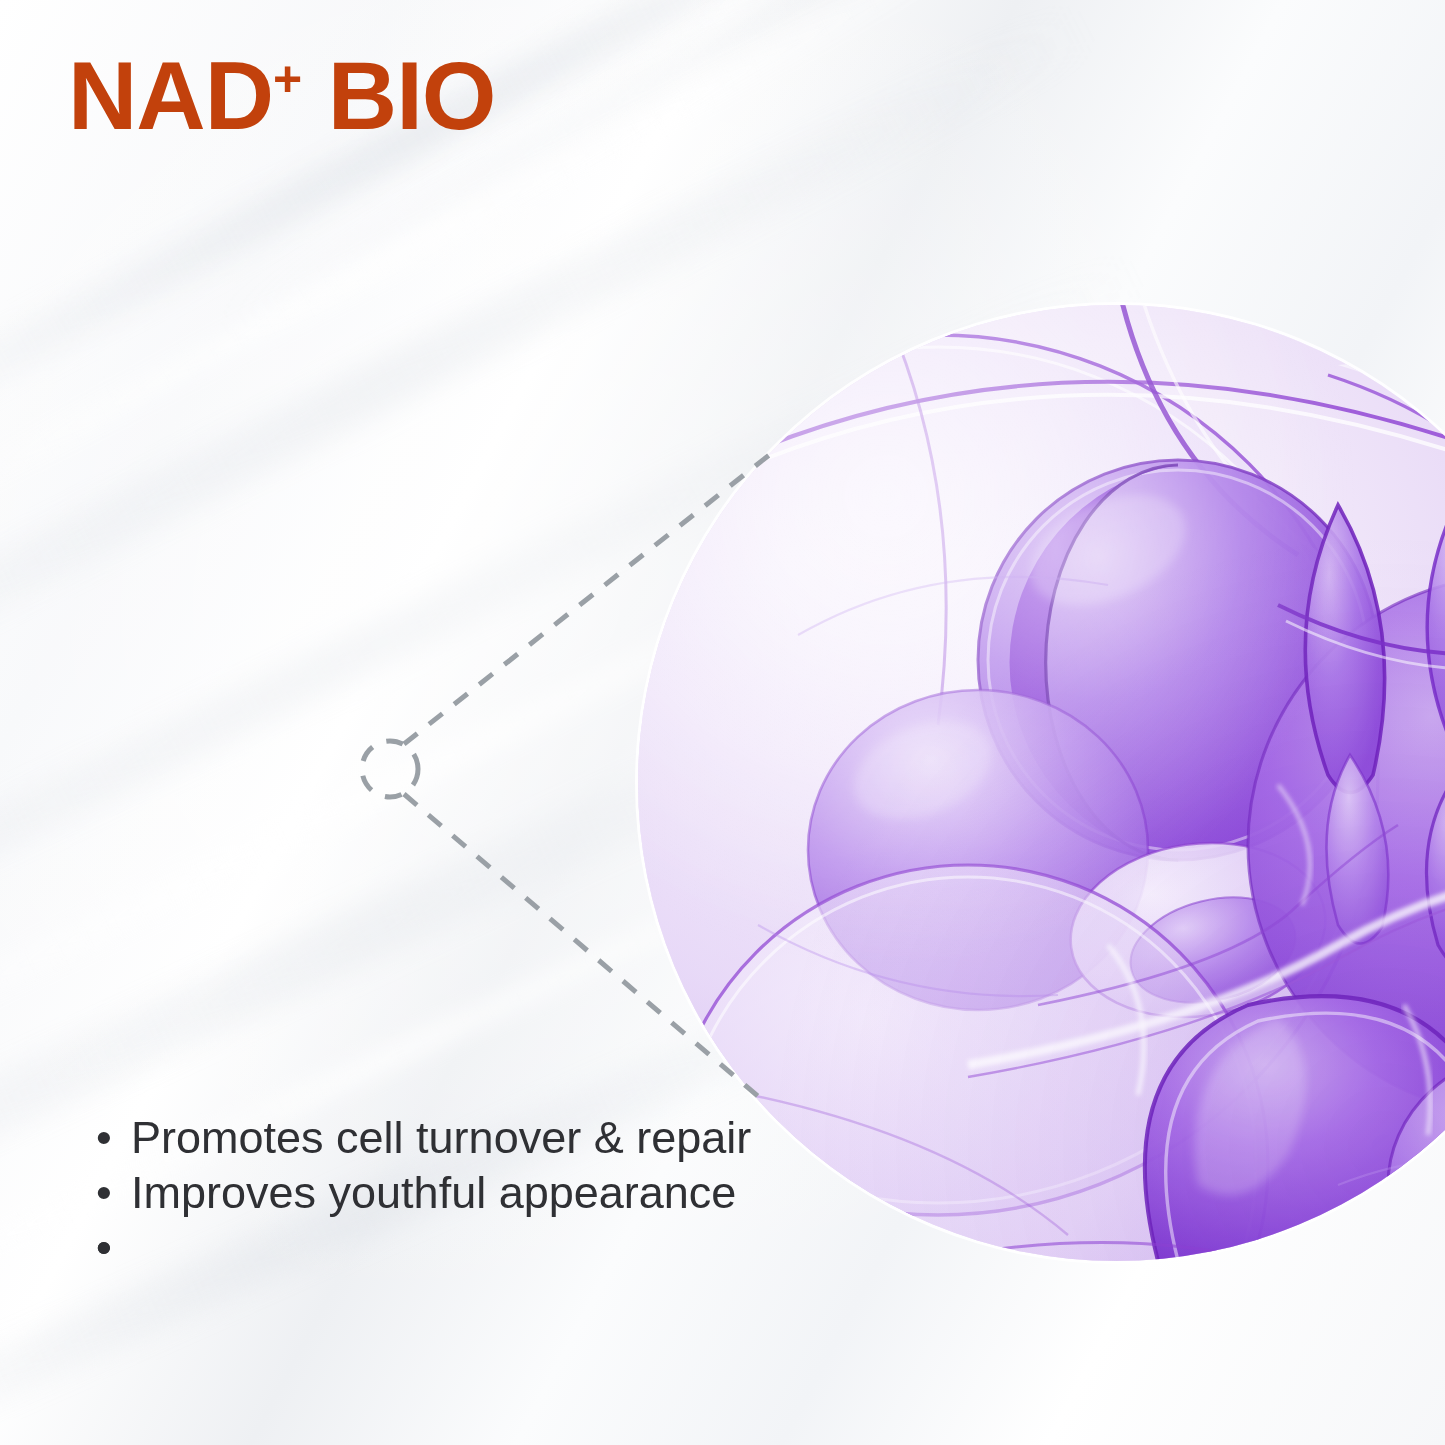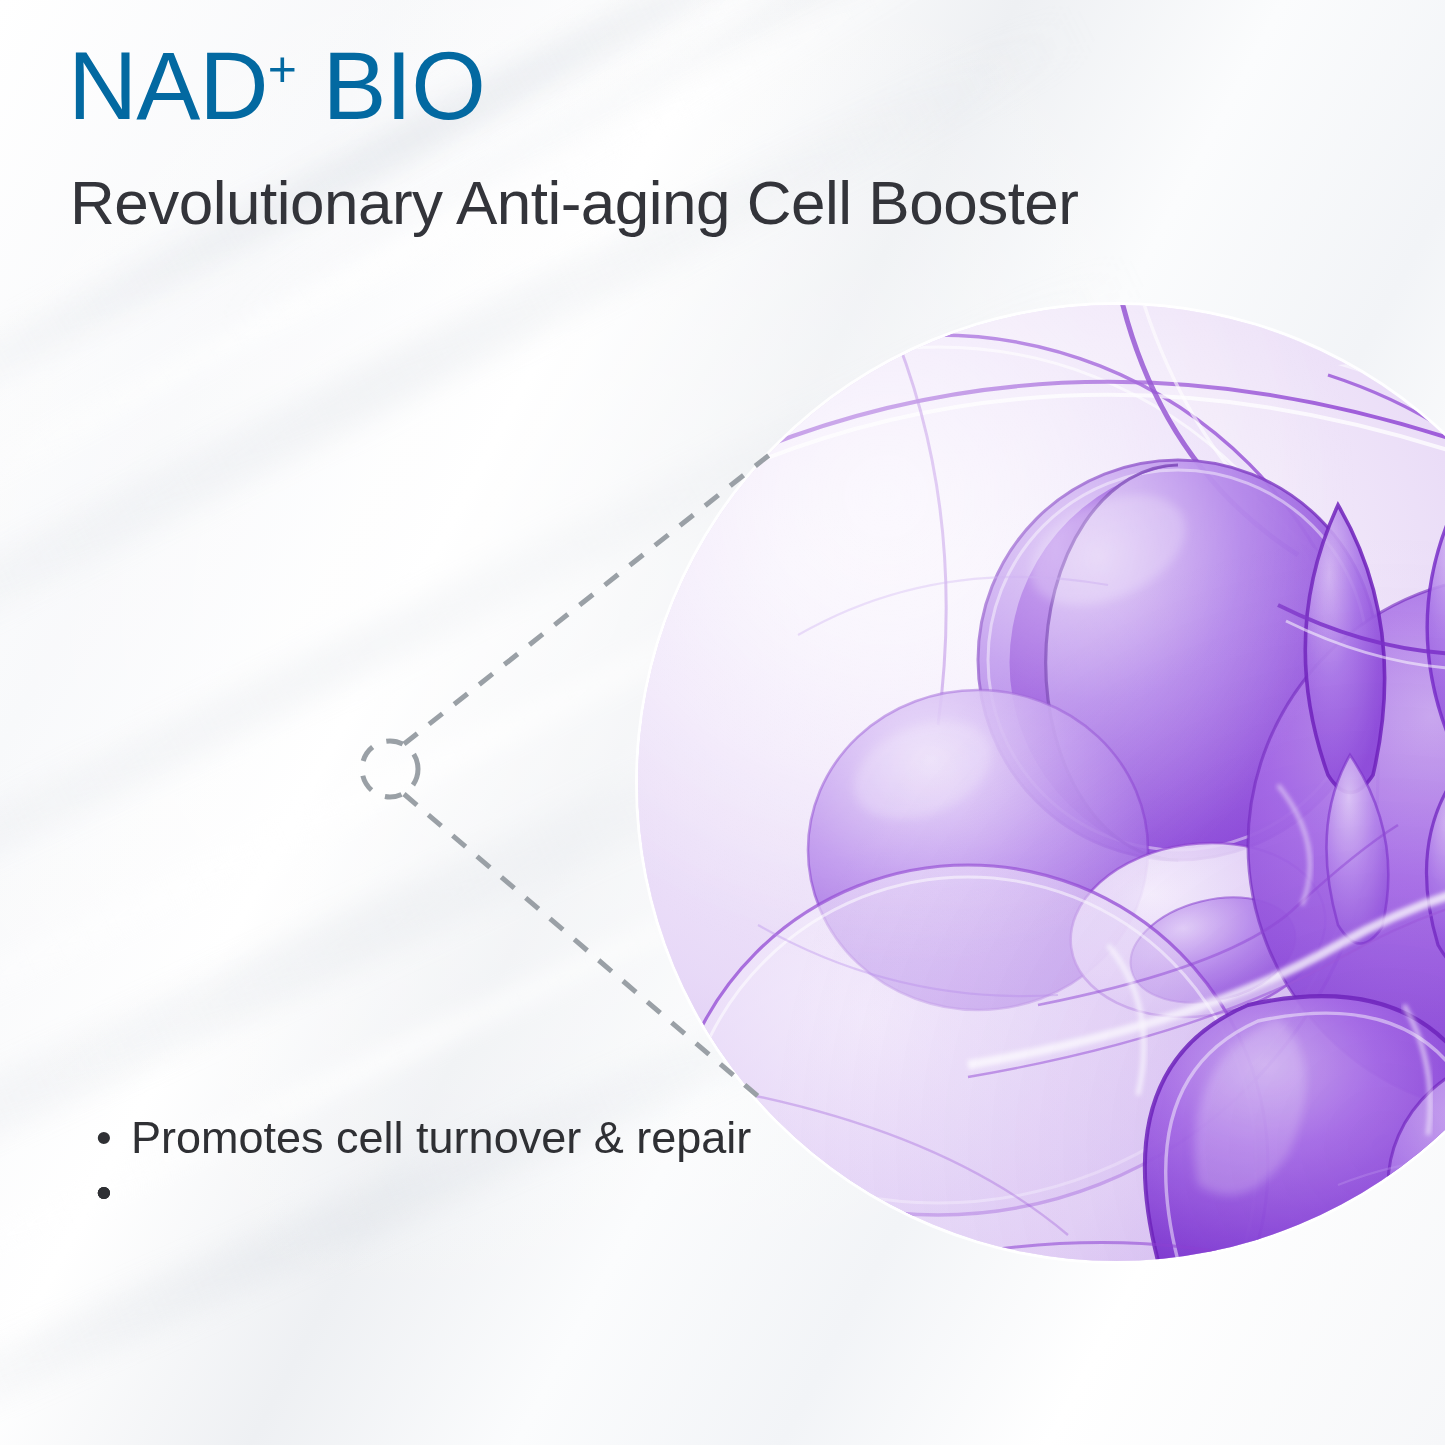--- a/index.html
+++ b/index.html
@@ -31,23 +31,23 @@
     background:linear-gradient(to right,rgba(255,255,255,0),rgba(255,255,255,.95),rgba(255,255,255,0));
     filter:blur(10px);
   }
   .vign{
     position:absolute;inset:0;
     background:radial-gradient(ellipse at 38% 42%,rgba(255,255,255,.55) 0%,rgba(255,255,255,0) 62%);
   }
 
   
   .title{
-    position:absolute;left:68px;top:38px;
-    font-size:96px;font-weight:normal;letter-spacing:-1px;
-    color:#0369a1;line-height:1;white-space:nowrap;
+    position:absolute;left:68px;top:48px;
+    font-size:96px;font-weight:bold;letter-spacing:-1px;
+    color:#c2410c;line-height:1;white-space:nowrap;
   }
   .title .sup{font-size:.52em;vertical-align:super;letter-spacing:0;}
   .subtitle{
     position:absolute;left:70px;top:168px;
     font-size:62px;font-weight:400;letter-spacing:-.5px;
     color:#33343a;line-height:1.12;white-space:nowrap;
   }
 
   .benefits{
     position:absolute;left:96px;top:1110px;
@@ -244,29 +244,29 @@
       <path d="M 404 744 L 778 448"></path>
       <path d="M 404 794 L 760 1098"></path>
       <circle cx="390" cy="769" r="28"></circle>
     </g>
   </svg>
 
   <div class="title">
     <span>NAD</span><span class="sup">+</span><span> BIO</span>
   </div>
 
-  <div class="subtitle">Revolutionary Anti-aging Cell Booster</div>
 
   <ul class="benefits">
     <li>
       <span class="dot">•</span>
       <span>Promotes cell turnover &amp; repair</span>
     </li>
     <li>
       <span class="dot">•</span>
+      <span>Improves youthful appearance</span>
     </li>
     <li>
       <span class="dot">•</span>
     </li>
     <li>
       <span class="dot">•</span>
     </li>
   </ul>
 
 </div>

